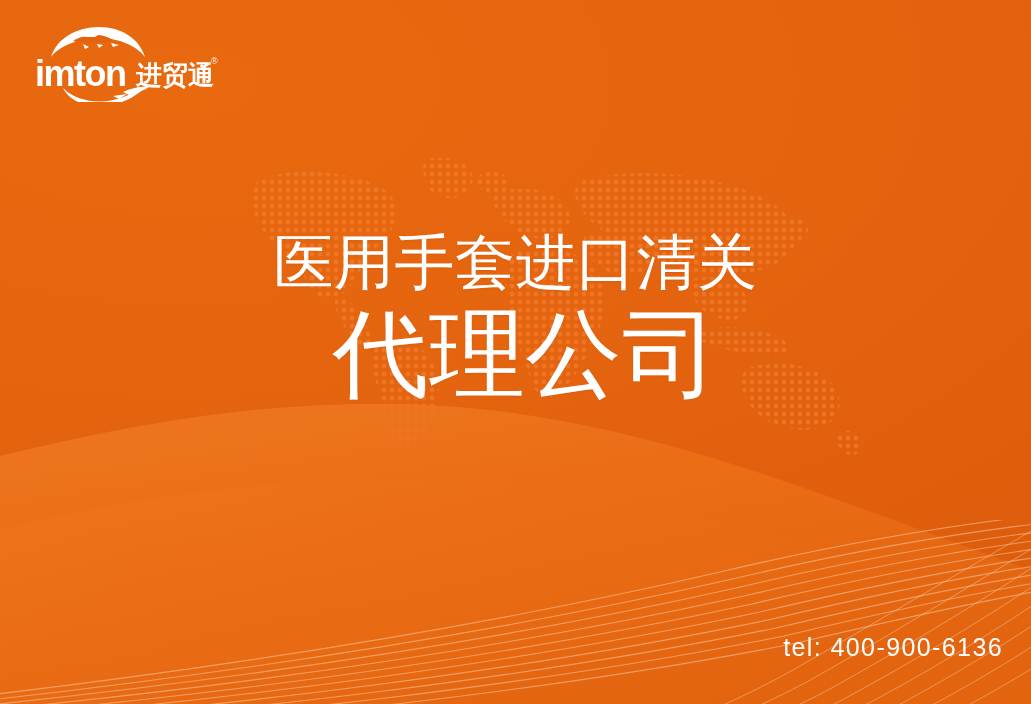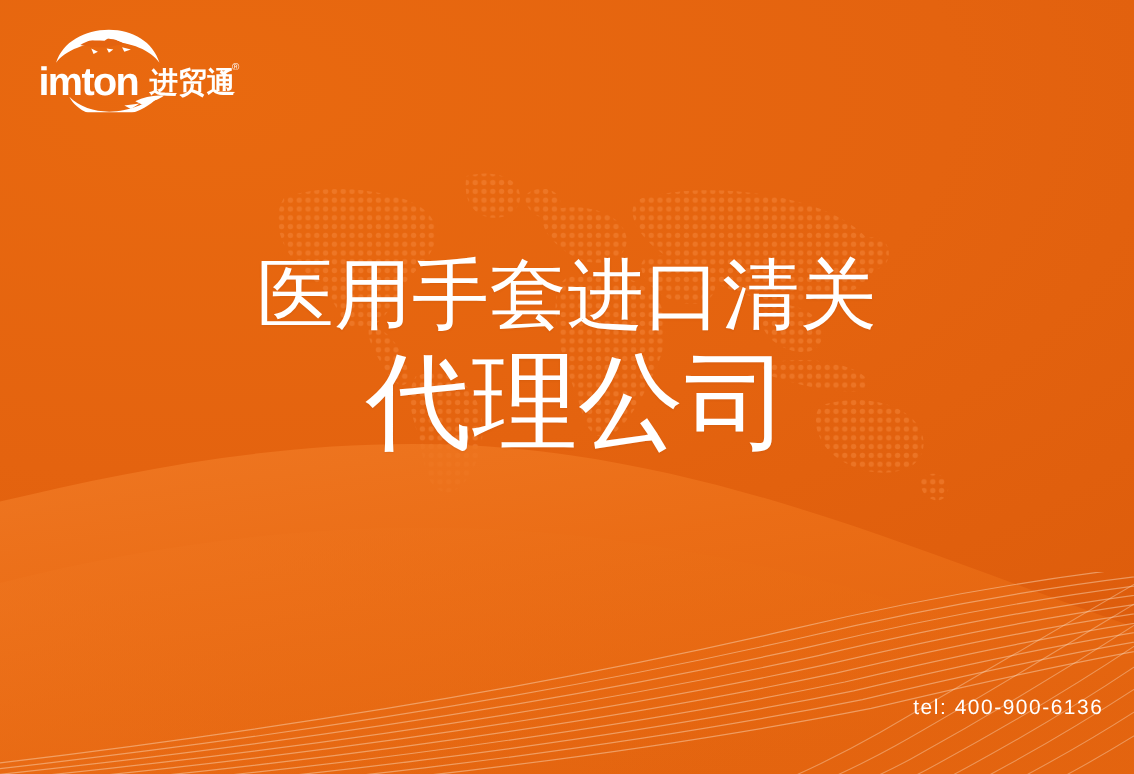--- a/index.html
+++ b/index.html
@@ -77,30 +77,30 @@
     line-height: 1.17;
     letter-spacing: 0.5px;
     font-weight: 300;
     font-size: 96px;
     text-shadow: 0 1px 2px rgba(120, 45, 0, 0.10);
   }
   #headline .line {
     display: block;
     white-space: nowrap;
   }
-  #headline .line-1 { font-size: 70px; }
+  #headline .line-1 { font-size: 60px; }
   #headline .line-2 { font-size: 96px; padding-left: 20px; }
 
   
   #tel {
     position: absolute;
     right: 28px;
     top: 633px;
     color: #ffffff;
-    font-size: 19px;
+    font-size: 25px;
     font-weight: 400;
     letter-spacing: 1.4px;
     white-space: nowrap;
   }
 </style>
 </head>
 <body>
 
 <div id="poster">
 

